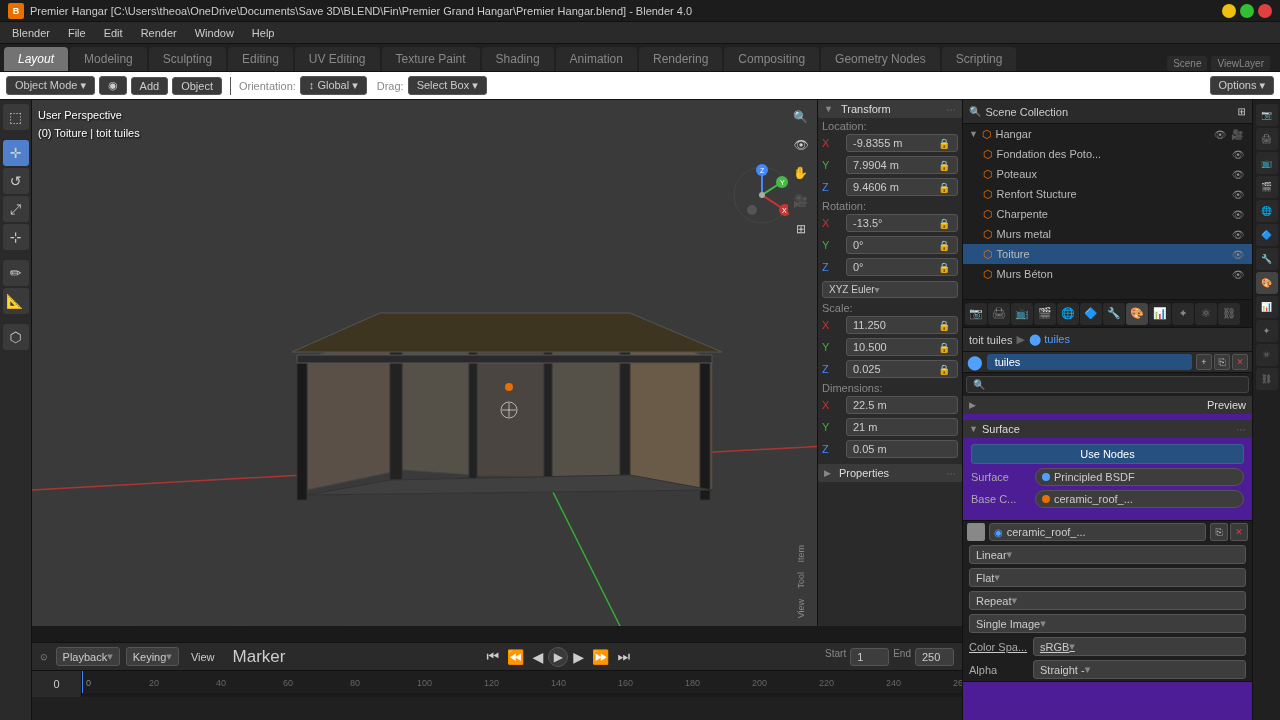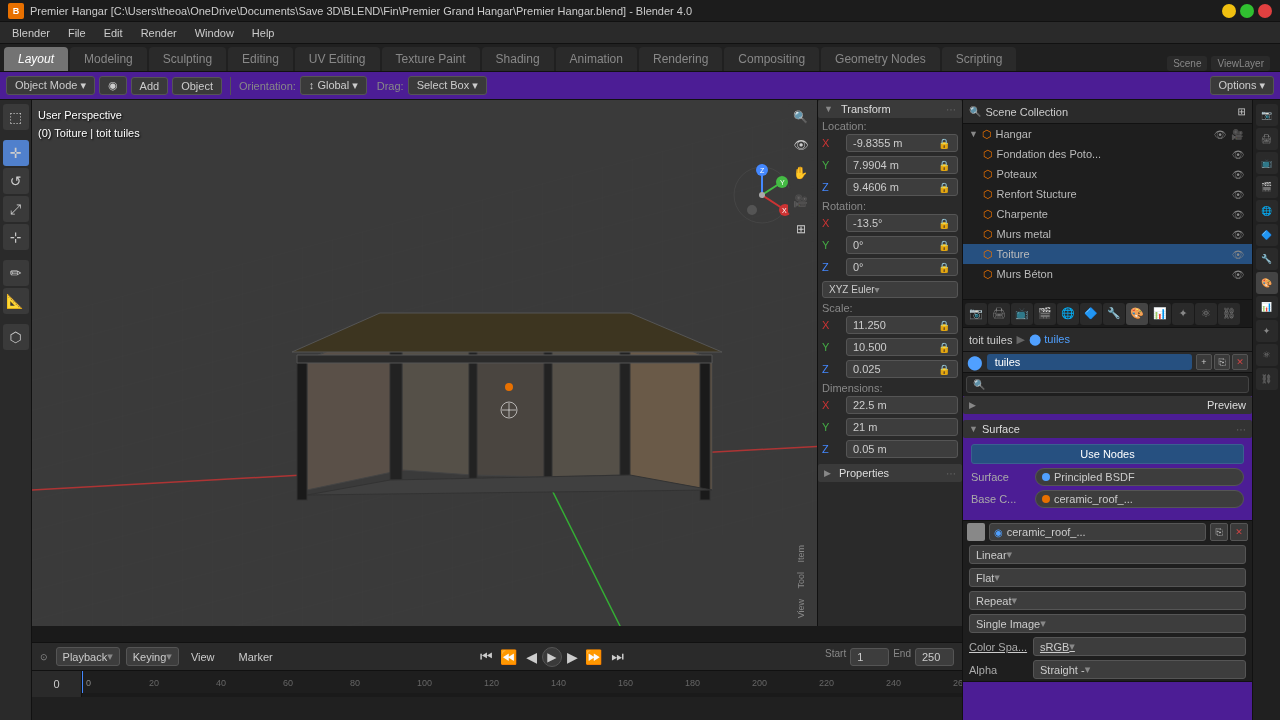--- a/index.html
+++ b/index.html
@@ -86,21 +86,21 @@
     }
     .workspace-tab.active {
       background: #737373;
       color: #fff;
       font-style: italic;
     }
 
     
     #toolbar-row {
       height: 28px;
-      background: #4c1d95;
+      background: #ffffff;
       display: flex;
       align-items: center;
       padding: 0 6px;
       gap: 6px;
       border-bottom: 1px solid #111;
     }
     .toolbar-btn {
       padding: 2px 8px;
       background: #3a3a3a;
       border: 1px solid #555;
@@ -839,21 +839,21 @@
       <div id="timeline" style="height:78px; flex-shrink:0;">
         <div id="timeline-controls">
           <span style="color:#888; font-size:9px; margin-right:2px;">⊙</span>
           <div class="dropdown-field" style="font-size:11px;">
             <span>Playback</span>
           </div>
           <div class="dropdown-field" style="font-size:11px;">
             <span>Keying</span>
           </div>
           <div style="font-size:11px; color:#ccc; cursor:pointer; padding:2px 6px;">View</div>
-          <div style="font-size:11px; color:#ccc; cursor:pointer; padding:2px 6px;margin-left:6px;">Marker</div>
+          <div style="font-size:17px; color:#ccc; cursor:pointer; padding:2px 6px;">Marker</div>
 
           <div style="flex:1; display:flex; justify-content:center; gap:2px; align-items:center;">
             <button class="playback-btn">⏮</button>
             <button class="playback-btn">⏪</button>
             <button class="playback-btn">◀</button>
             <button class="playback-btn" style="width:20px;height:20px;border-radius:50%;background:#3a3a3a;border:1px solid #555; display:flex; align-items:center; justify-content:center; font-size:12px;">▶</button>
             <button class="playback-btn">▶</button>
             <button class="playback-btn">⏩</button>
             <button class="playback-btn">⏭</button>
           </div>

